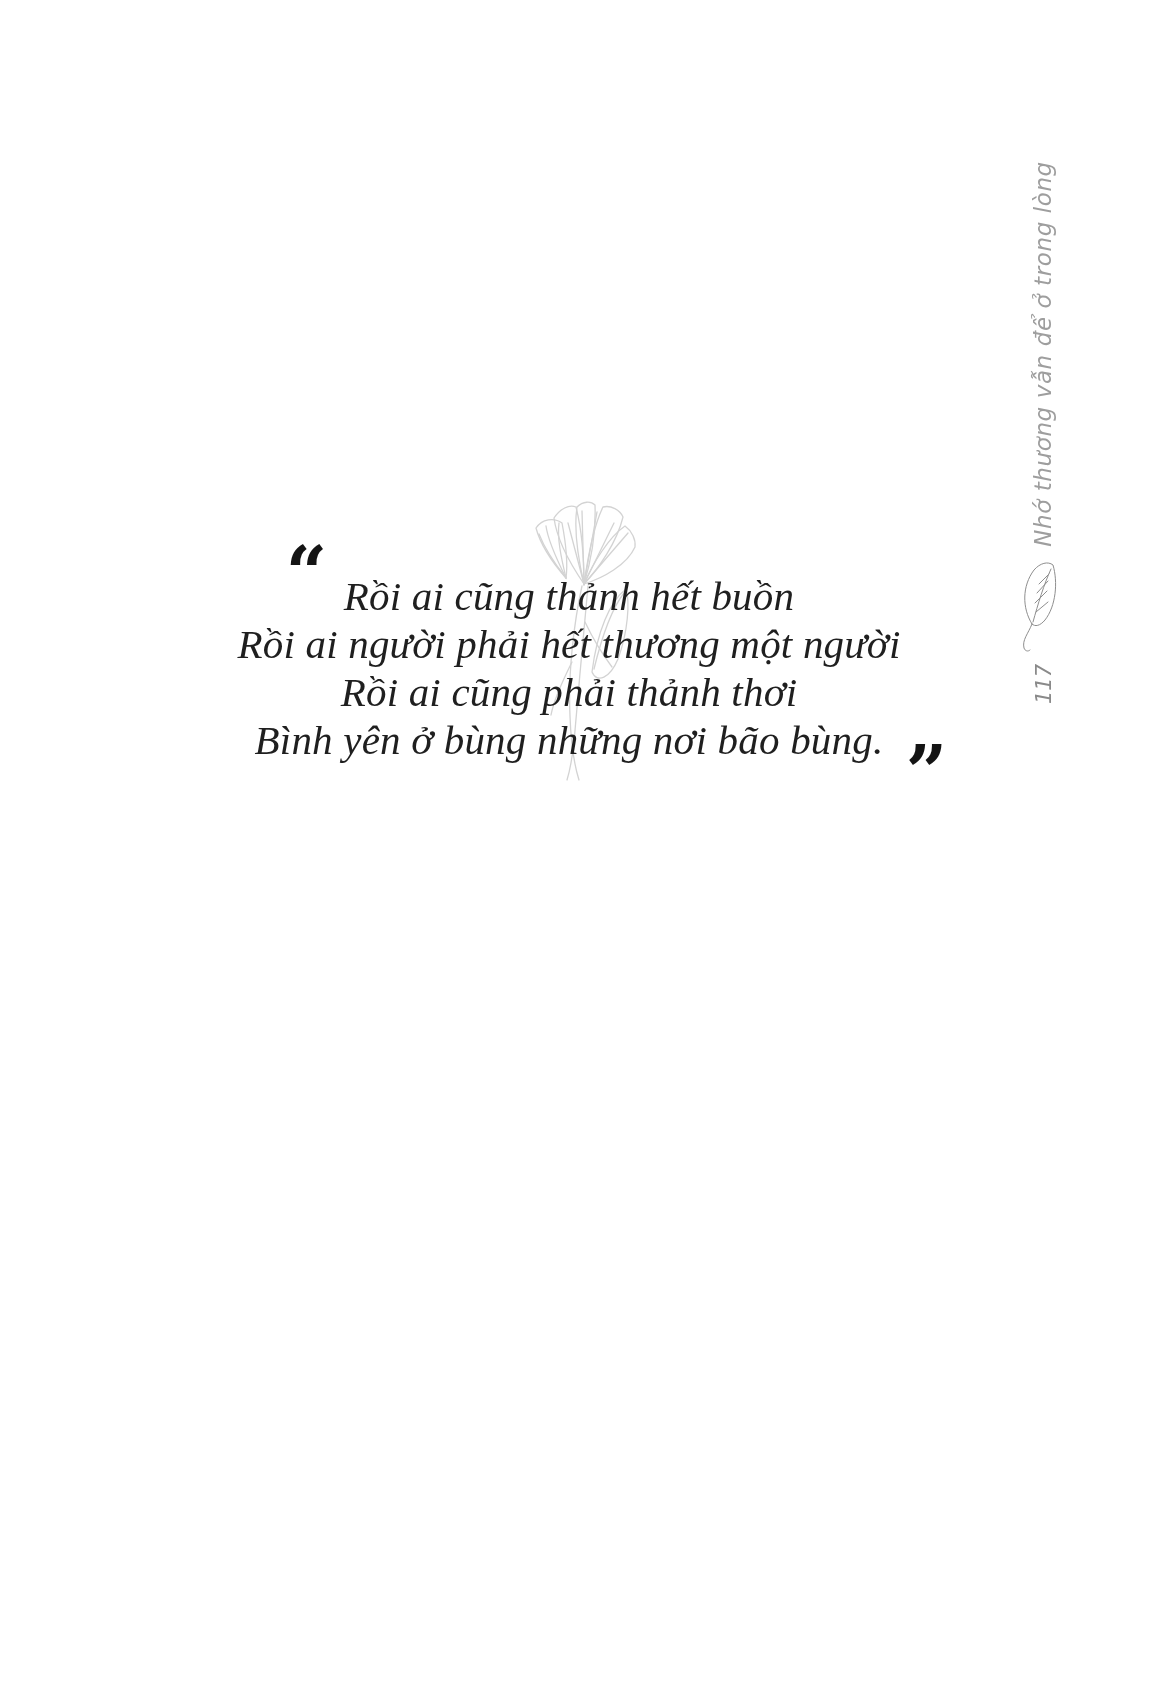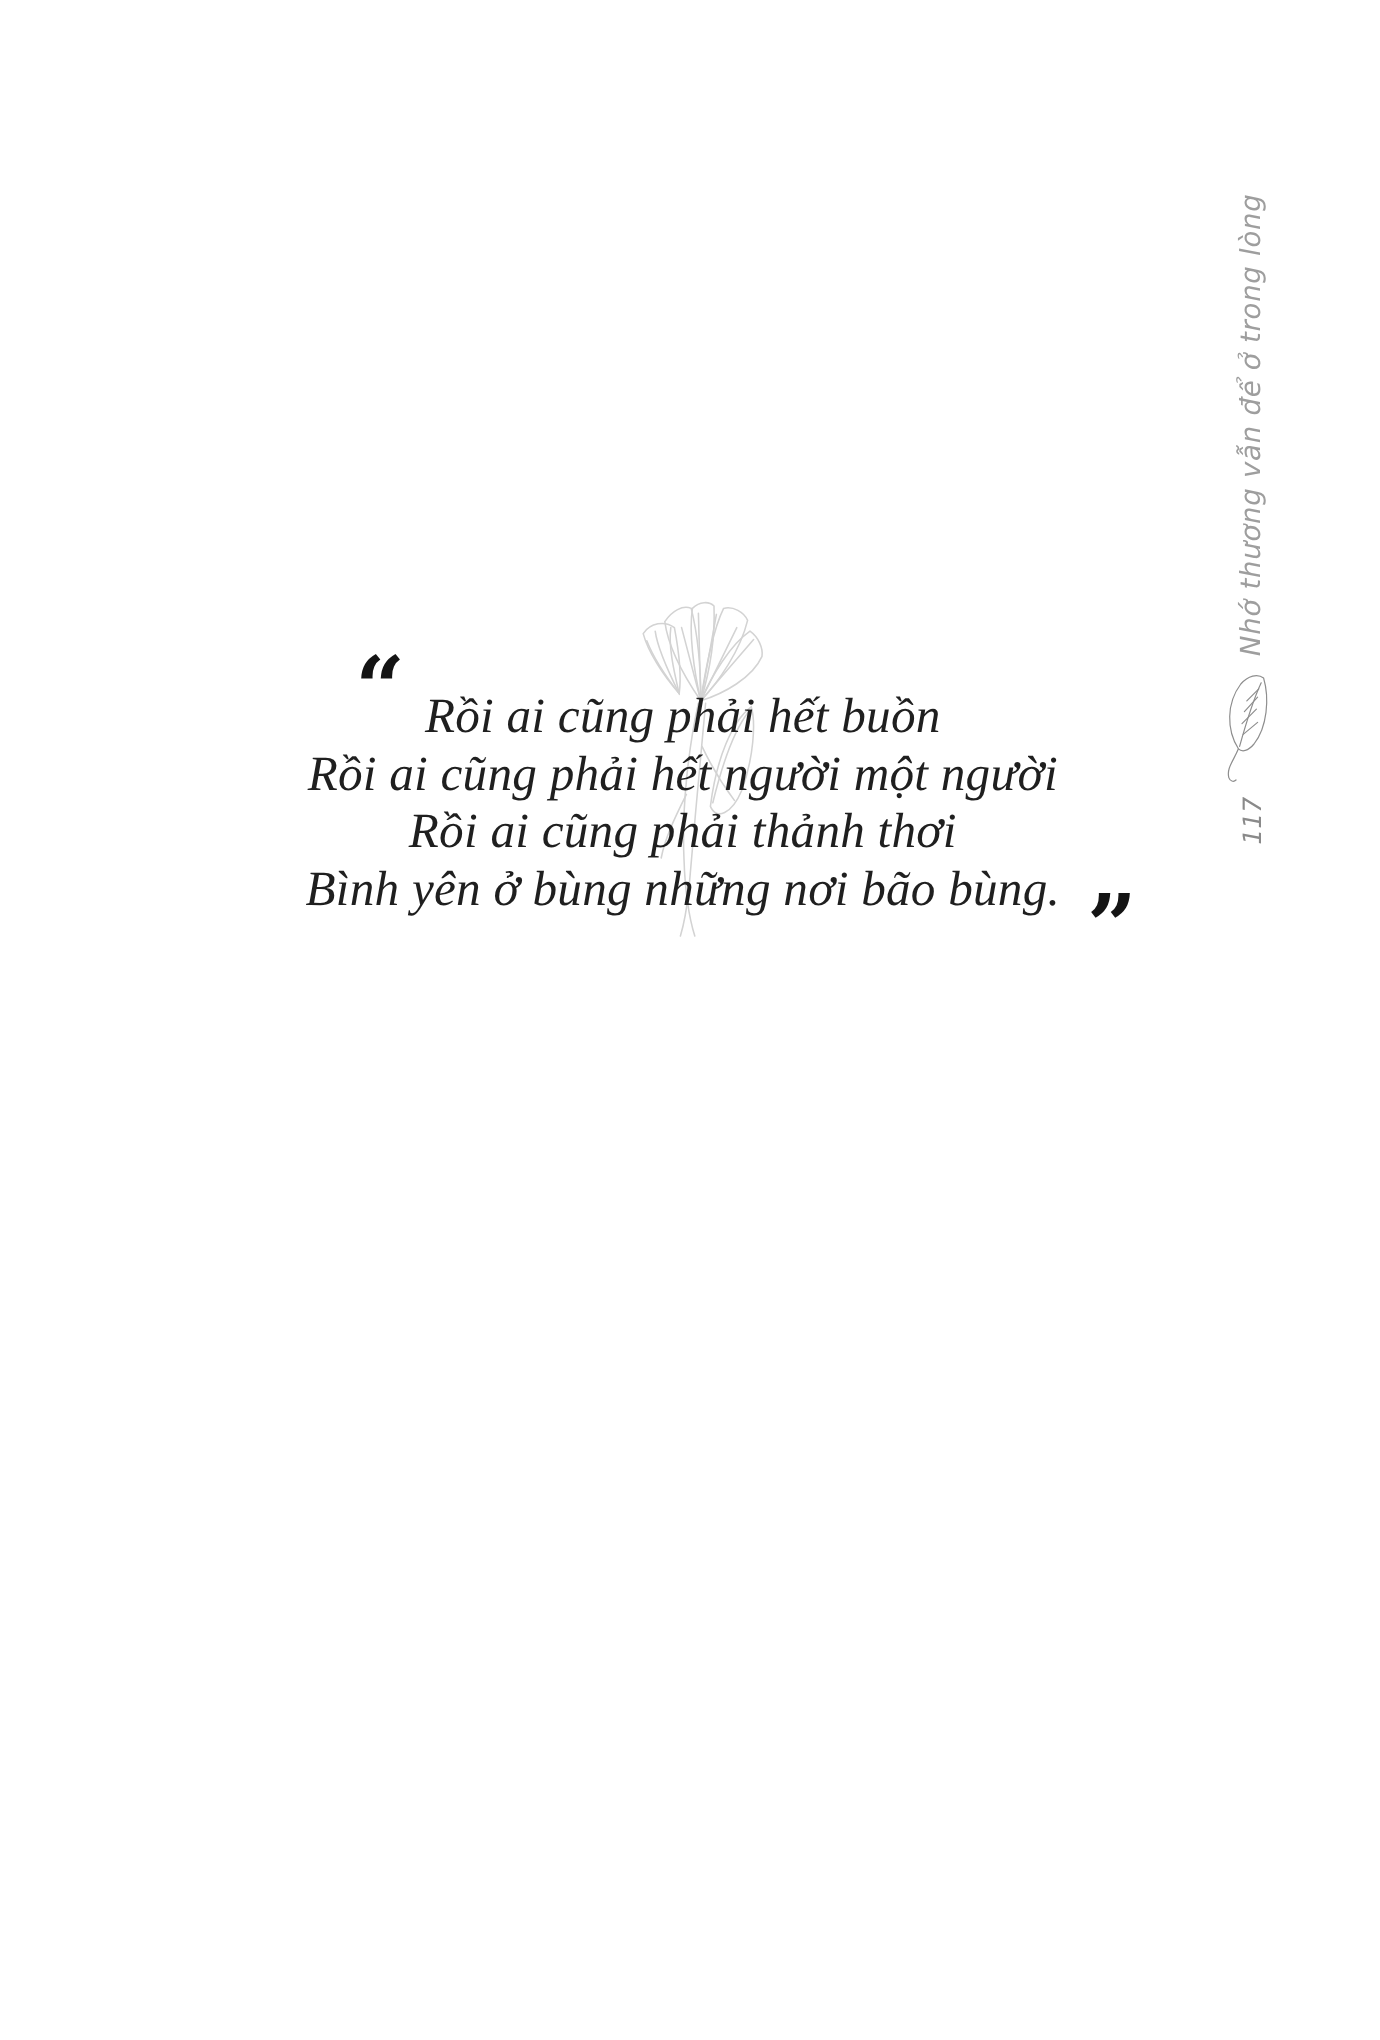--- a/index.html
+++ b/index.html
@@ -124,24 +124,24 @@
 
     <path d="M59,172 C64,132 77,101 93,89 C97,102 95,132 85,159 C77,178 64,184 59,172 Z"></path>
     <path d="M61,169 C70,132 80,107 91,93"></path>
 
     <path d="M52,122 C61,141 70,155 79,167"></path>
     <path d="M39,162 C29,182 21,199 18,215"></path>
   </svg>
 
   <div class="quote-block">
     <div class="quote-line">
-      <span class="line-text"><span class="qmark open">“</span><span>Rồi ai cũng phải hết buồn</span></span>
+      <span class="line-text"><span class="qmark open">“</span><span>Rồi ai cũng thảnh hết buồn</span></span>
     </div>
     <div class="quote-line">
-      <span class="line-text"><span>Rồi ai cũng phải hết người một người</span></span>
+      <span class="line-text"><span>Rồi ai người phải hết thương một người</span></span>
     </div>
     <div class="quote-line">
       <span class="line-text"><span>Rồi ai cũng phải thảnh thơi</span></span>
     </div>
     <div class="quote-line">
       <span class="line-text"><span>Bình yên ở bùng những nơi bão bùng.</span><span class="qmark close">”</span></span>
     </div>
   </div>
 
   <div class="book-title-vertical">Nhớ thương vẫn để ở trong lòng</div>

